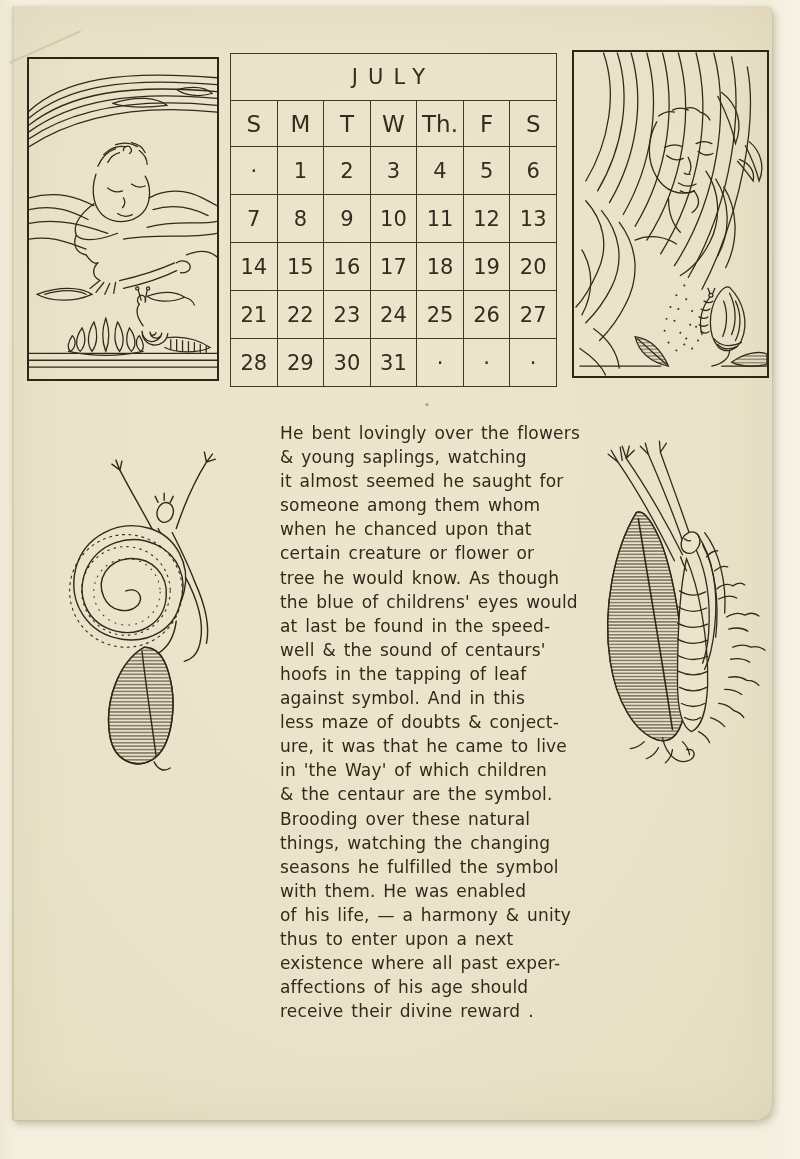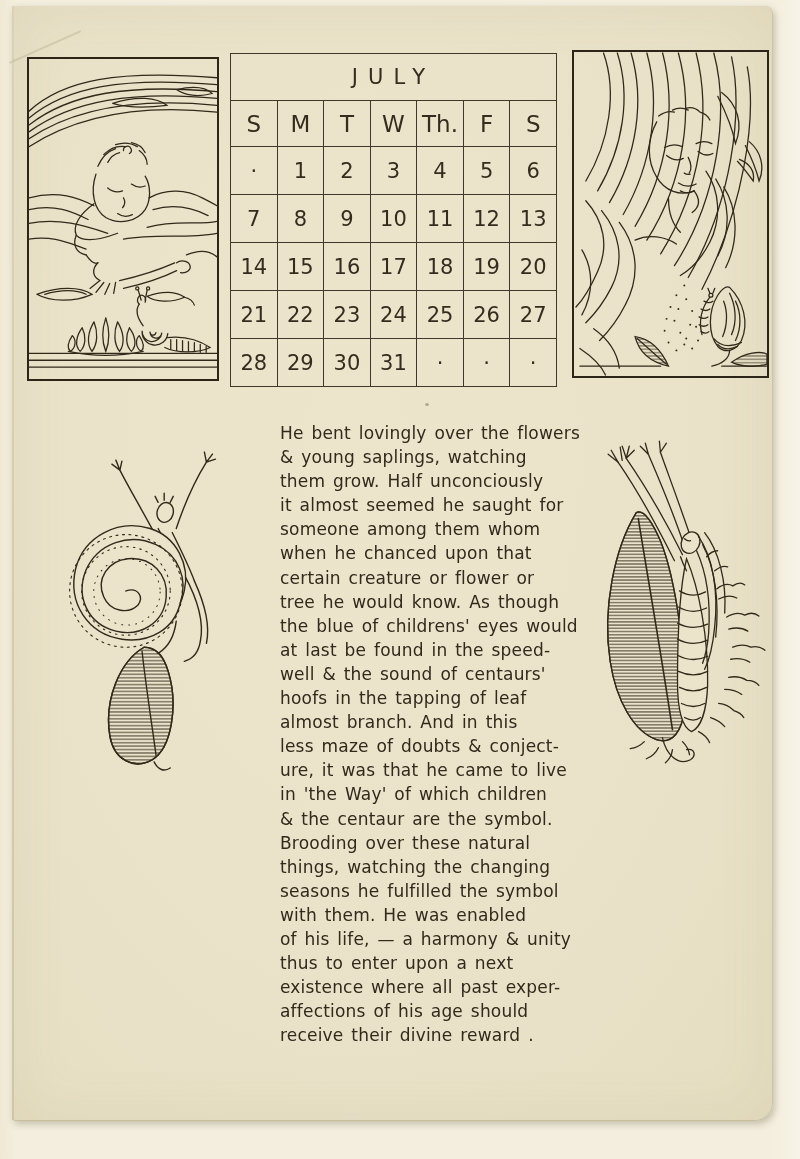--- a/index.html
+++ b/index.html
@@ -308,31 +308,30 @@
           <circle cx="100" cy="150" r="44" stroke-dasharray="1.5 5" stroke-width="1.1"></circle>
           <circle cx="101" cy="151" r="33" stroke-dasharray="1 6" stroke-width="1"></circle>
           <path d="M150 180 C 148 196, 142 206, 132 212"></path>
         </g>
       </svg>
     </div>
 
     <div class="passage">
       <div class="tline">He bent lovingly over the flowers</div>
       <div class="tline">&amp; young saplings, watching</div>
-      <div class="tline">them grow.  Half unconciously</div>
       <div class="tline">it almost seemed he saught for</div>
       <div class="tline">someone among them whom</div>
       <div class="tline">when he chanced upon that</div>
       <div class="tline">certain creature or flower or</div>
       <div class="tline">tree he would know. As though</div>
       <div class="tline">the blue of childrens' eyes would</div>
       <div class="tline">at last be found in the speed-</div>
       <div class="tline">well &amp; the sound of centaurs'</div>
       <div class="tline">hoofs in the tapping of leaf</div>
-      <div class="tline">almost branch.  And in this</div>
+      <div class="tline">against symbol.  And in this</div>
       <div class="tline">less maze of doubts &amp; conject-</div>
       <div class="tline">ure, it was that he came to live</div>
       <div class="tline">in 'the Way' of which children</div>
       <div class="tline">&amp; the centaur are the symbol.</div>
       <div class="tline">Brooding over these natural</div>
       <div class="tline">things, watching the changing</div>
       <div class="tline">seasons he fulfilled the symbol</div>
       <div class="tline">with them.  He was enabled</div>
       <div class="tline">of his life, — a harmony &amp; unity</div>
       <div class="tline">thus to enter upon a next</div>

